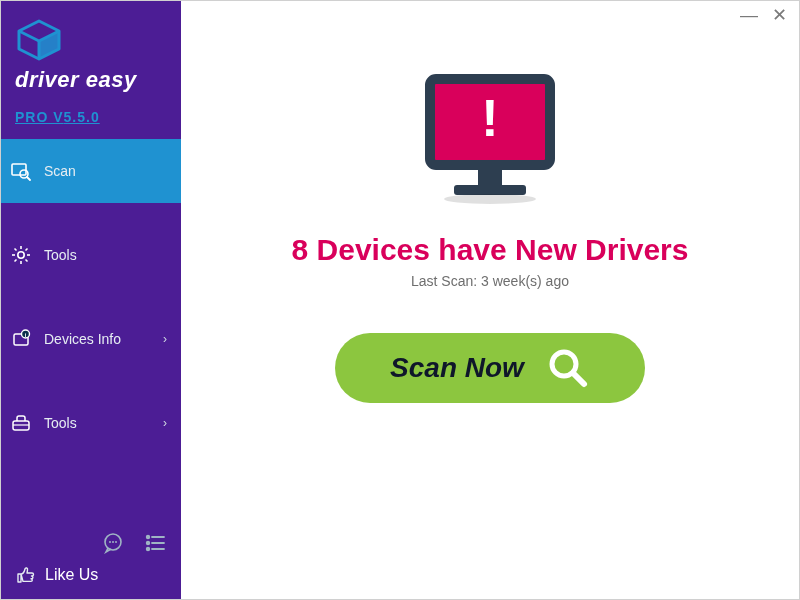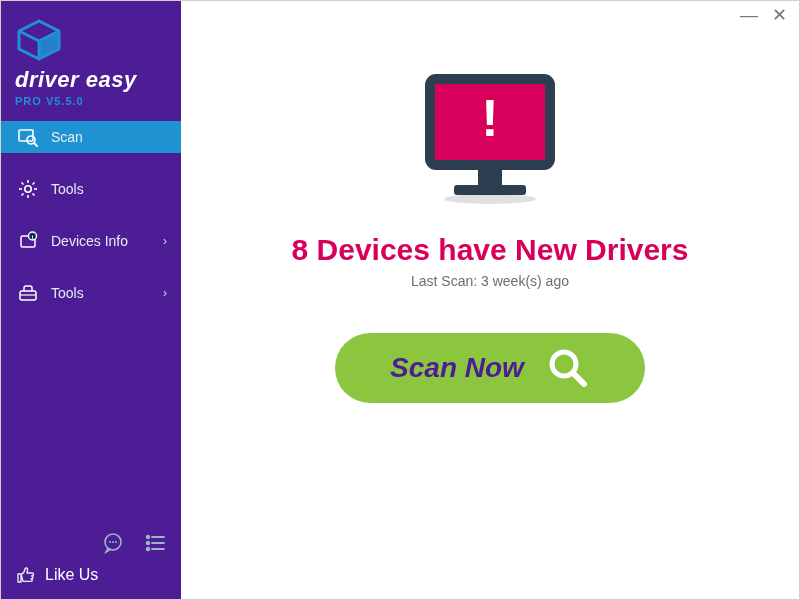--- a/index.html
+++ b/index.html
@@ -3,37 +3,37 @@
 <meta charset="utf-8">
 <style>
   * { margin:0; padding:0; box-sizing:border-box; font-family: "Segoe UI", Tahoma, sans-serif; }
   body { background:#fff; }
   .window { width:800px; height:600px; border:1px solid #d0d0d0; position:relative; overflow:hidden; display:flex; }
   .titlebar { position:absolute; top:0; right:0; height:28px; display:flex; align-items:center; gap:14px; padding-right:12px; z-index:5; }
   .titlebar span { color:#7a7a7a; font-size:18px; cursor:pointer; font-weight:300; }
   .sidebar { width:180px; height:100%; background:#4c1d95; color:#fff; display:flex; flex-direction:column; }
   .logo-block { padding:18px 14px 10px 14px; }
   .logo-block .brand { font-size:22px; font-style:italic; font-weight:600; letter-spacing:0.5px; }
-  .logo-block .version { color:#1f92d1; font-size:11px; letter-spacing:1px; margin-top:2px; font-weight:600; }
+  .logo-block .version { color:#1f92d1; font-size:14px; letter-spacing:1px; margin-top:16px; font-weight:600;text-decoration:underline; }
   .nav { margin-top:4px; flex:1; }
-  .nav-item { display:flex; align-items:center; height:32px; padding:0 16px; font-size:14px; color:#e6edf2; cursor:pointer; position:relative;text-align:center; }
+  .nav-item { display:flex; align-items:center; height:64px; padding:0 9px; font-size:14px; color:#e6edf2; cursor:pointer; position:relative;text-align:center; }
   .nav-item.active { background:#1f92d1; }
   .nav-item .nicon { width:22px; height:22px; margin-right:12px; display:flex; align-items:center; justify-content:center; }
   .nav-item .chev { position:absolute; right:14px; color:#cfd9e1; font-size:12px; }
   .nav-spacer { height:20px; }
   .bottom { padding:8px 14px 14px 14px; }
   .bottom-icons { display:flex; justify-content:flex-end; gap:18px; margin-bottom:10px; }
   .bottom-icons .bicon { width:24px; height:24px; display:flex; align-items:center; justify-content:center; cursor:pointer; color:#9fb4c4; }
   .likeus { display:flex; align-items:center; gap:10px; cursor:pointer; font-size:16px; }
   .main { flex:1; height:100%; background:#fff; position:relative; display:flex; flex-direction:column; align-items:center; padding-top:70px; }
   .monitor-wrap { position:relative; }
   .headline { color:#d9005b; font-size:30px; font-weight:700; margin-top:22px; }
   .subline { color:#6e6e6e; font-size:14px; margin-top:6px; }
   .scanbtn { margin-top:44px; width:310px; height:70px; border-radius:40px; background:#8cc63f; display:flex; align-items:center; justify-content:center; gap:22px; cursor:pointer; }
-  .scanbtn span.label { font-size:28px; font-weight:700; font-style:italic; color:#4c1d95;text-align:right; }
+  .scanbtn span.label { font-size:28px; font-weight:700; font-style:italic; color:#0f172a;text-align:right; }
   svg { display:block; }
   .cube { margin-bottom:6px; }
 </style>
 </head>
 <body>
 
 <div class="window">
 
   <div class="titlebar">
     <span>—</span>

